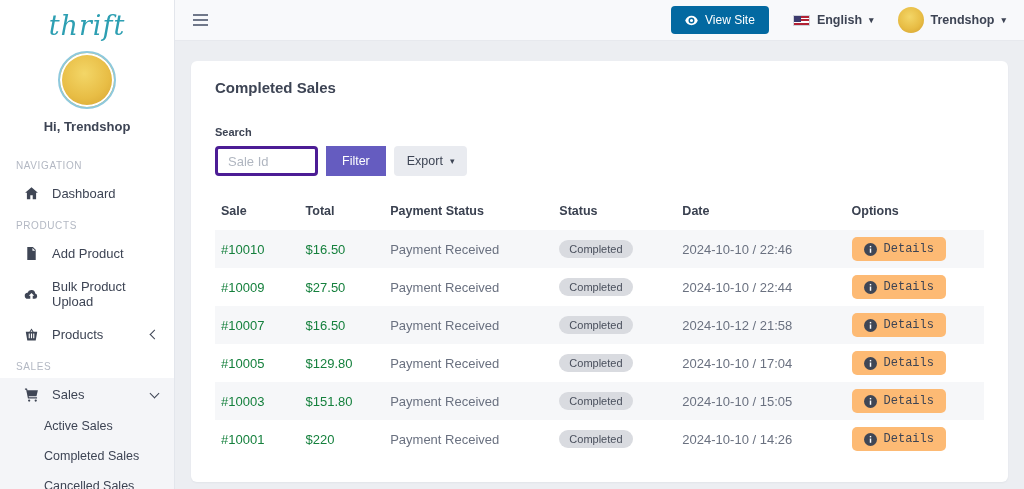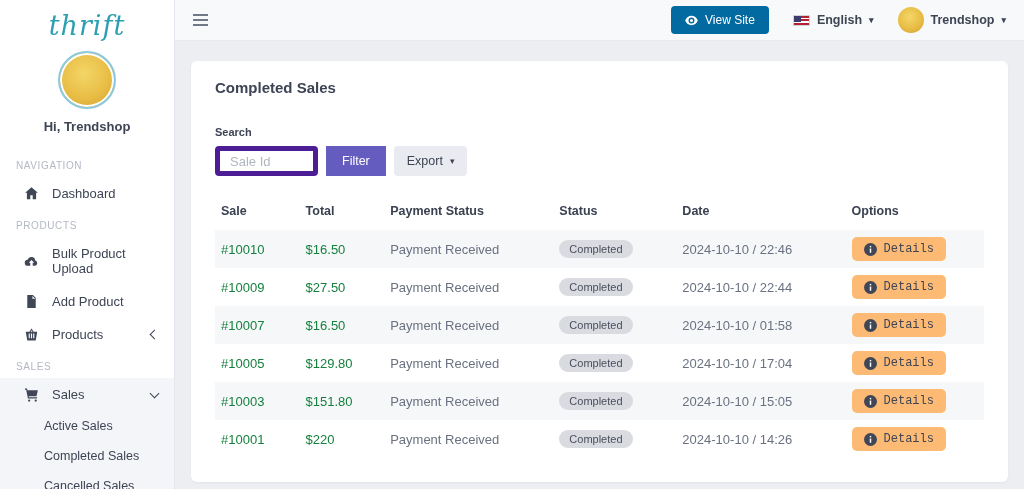--- a/index.html
+++ b/index.html
@@ -36,21 +36,21 @@
   .caret { font-size:9px; color:#3d4454; line-height:1; }
   .avatar-sm { width:26px; height:26px; border-radius:50%;
     background: radial-gradient(circle at 45% 38%, #f3d667 0%, #e8bd45 55%, #d9a835 85%, #c99a2e 100%); }
 
   
   .main { flex:1; background:#eceef2; padding:20px 16px 8px; overflow:hidden; }
   .card { background:#fff; border-radius:6px; box-shadow:0 1px 2px rgba(40,50,70,.05); padding:18px 24px 24px; min-height:418px; }
   .card-title { font-size:15px; font-weight:bold; color:#3d4454; margin-bottom:30px; }
   .search-label { font-size:11px; font-weight:bold; color:#3d4454; margin-bottom:8px; }
   .search-row { display:flex; gap:8px; margin-bottom:22px; }
-  .search-input { width:103px; height:30px; padding:6px 10px; border:5px solid #4c1d95; border-radius:4px; font-size:13px; color:#3d4454; font-family:inherit; }
+  .search-input { width:103px; height:30px; padding:6px 10px; border:3px solid #4c1d95; border-radius:4px; font-size:13px; color:#3d4454; font-family:inherit; }
   .search-input::placeholder { color:#b0b6c0; }
   .btn-filter { background:#655cc0; color:#fff; border:none; border-radius:0; padding:7px 16px; font-size:12.5px; cursor:pointer; font-family:inherit; }
   .btn-export { background:#e9ebf0; color:#3d4454; border:none; border-radius:4px; padding:7px 13px; font-size:12.5px; cursor:pointer; display:flex; align-items:center; gap:7px; font-family:inherit; }
 
   table { width:100%; border-collapse:collapse; font-size:13px; }
   th { text-align:left; color:#3a4150; font-size:12.5px; font-weight:bold; padding:6px 6px 12px; }
   td { padding:7px 6px; color:#6a7180; vertical-align:middle; }
   tbody tr:nth-child(odd) { background:#f6f7f9; }
   td.c-sale, td.c-total { color:#15803d; }
   .badge { display:inline-block; background:#d9dbe0; color:#494f5c; font-size:11px; padding:3px 10px; border-radius:9px; }
@@ -69,29 +69,29 @@
   <div class="nav-item">
     <svg viewBox="0 0 16 16">
         <path d="M8 1.2 1.2 7.2h1.9v7h3.6V9.8h2.6v4.4h3.6v-7h1.9L8 1.2z"></path>
       </svg>
     <span>Dashboard</span>
   </div>
 
   <div class="nav-section">PRODUCTS</div>
   <div class="nav-item">
     <svg viewBox="0 0 16 16">
+        <path d="M3.5 1h6l3 3v11h-9V1zm5.5 1v3h3l-3-3z"></path>
+      </svg>
+    <span>Add Product</span>
+  </div>
+  <div class="nav-item">
+    <svg viewBox="0 0 16 16">
         <path d="M4.2 12.5a3.2 3.2 0 0 1-.4-6.4 4.2 4.2 0 0 1 8.2.9 2.8 2.8 0 0 1-.6 5.5H9.3V9.4h1.6L8 6.3 5.1 9.4h1.6v3.1H4.2z"></path>
       </svg>
     <span>Bulk Product Upload</span>
-  </div>
-  <div class="nav-item">
-    <svg viewBox="0 0 16 16">
-        <path d="M3.5 1h6l3 3v11h-9V1zm5.5 1v3h3l-3-3z"></path>
-      </svg>
-    <span>Add Product</span>
   </div>
   <div class="nav-item">
     <svg viewBox="0 0 16 16">
         <path d="M5.8 5 8 1.6 10.2 5h3.9l-1.6 9.4H3.5L1.9 5h3.9zM8 3.5 7 5h2L8 3.5zM5 7v5h1.2V7H5zm2.4 0v5h1.2V7H7.4zm2.4 0v5H11V7H9.8z"></path>
       </svg>
     <span>Products</span>
     <i class="chev left"></i>
   </div>
 
   <div class="nav-section">SALES</div>
@@ -200,21 +200,21 @@
                     <rect x="7.1" y="3.6" width="1.8" height="1.8" fill="#fff"></rect>
                   </svg>
                   <span>Details</span>
                 </button></td>
           </tr>
           <tr>
             <td class="c-sale">#10007</td>
             <td class="c-total">$16.50</td>
             <td>Payment Received</td>
             <td><span class="badge">Completed</span></td>
-            <td>2024-10-10 / 01:58</td>
+            <td>2024-10-12 / 21:58</td>
             <td><button class="btn-details">
                   <svg viewBox="0 0 16 16">
                     <circle cx="8" cy="8" r="8" fill="#3f4655"></circle>
                     <rect x="7.1" y="6.8" width="1.8" height="5.2" fill="#fff"></rect>
                     <rect x="7.1" y="3.6" width="1.8" height="1.8" fill="#fff"></rect>
                   </svg>
                   <span>Details</span>
                 </button></td>
           </tr>
           <tr>

